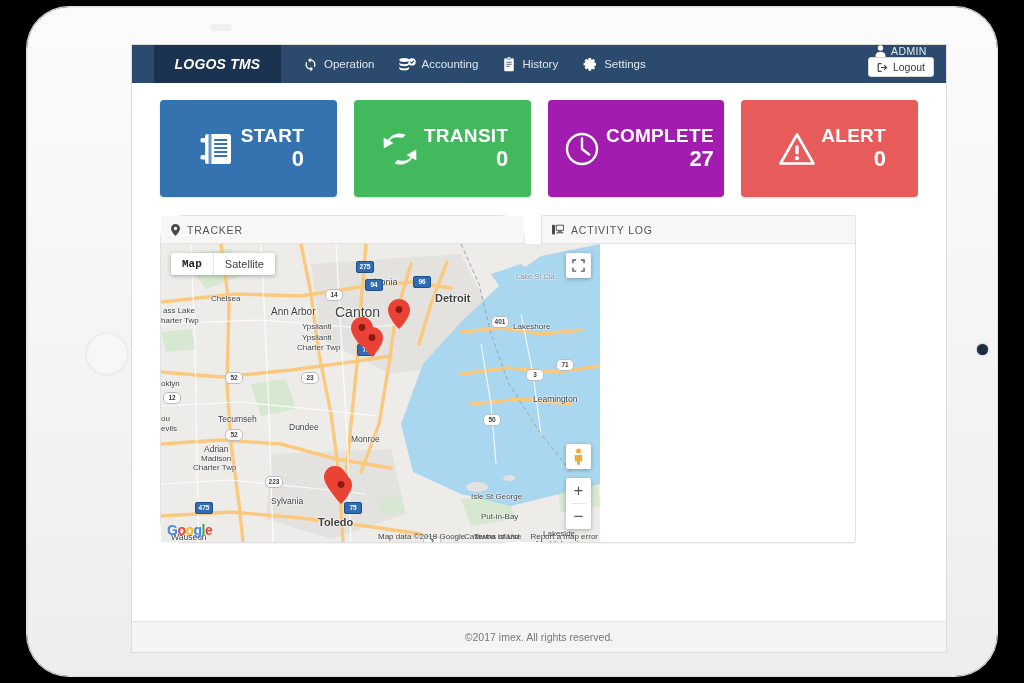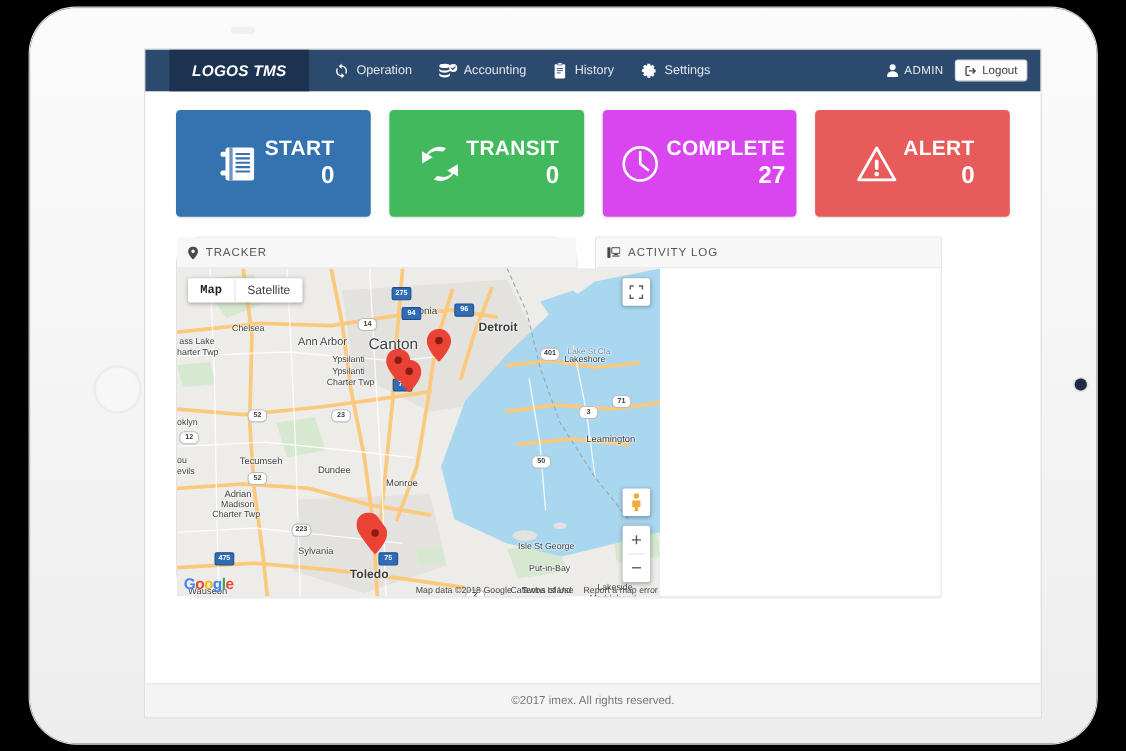--- a/index.html
+++ b/index.html
@@ -47,21 +47,21 @@
   .brand{
     width:127px;background:#1b3350;display:flex;align-items:center;justify-content:center;
     color:#fff;font-style:italic;font-weight:bold;font-size:14px;letter-spacing:.2px;
   }
   .nav-items{display:flex;align-items:center;margin-left:10px;}
   .nav-item{
     display:flex;align-items:center;gap:6px;padding:0 12px;height:38px;
     color:#dfe7ef;font-size:11.5px;cursor:pointer;
   }
   .nav-label{white-space:nowrap;}
-  .nav-right{margin-left:auto;display:flex;align-items:center;gap:10px;padding-right:12px;}
+  .nav-right{margin-left:auto;display:flex;align-items:center;padding-right:12px;flex-direction:column;}
   .admin{display:flex;align-items:center;gap:5px;color:#e6ecf2;font-size:10.5px;letter-spacing:.4px;}
   .logout-btn{
     display:flex;align-items:center;gap:5px;
     background:#fff;color:#3a3a3a;border:1px solid #d8d8d8;border-radius:3px;
     font-size:10.5px;padding:3px 8px;cursor:pointer;
   }
   .ico{display:inline-block;line-height:0;}
   .ico svg{display:block;}
 
   
@@ -265,21 +265,21 @@
                 <path d="M24 8.5c-5.1 0-9.6 2.6-12.2 6.6l-4.2-2.6.2 11.1 9.6-5.6-4-2.4A11 11 0 0124 12.6c.9 0 1.7.1 2.5.3l3.1-3.1A15 15 0 0024 8.5z"></path>
                 <path d="M24 39.5c5.1 0 9.6-2.6 12.2-6.6l4.2 2.6-.2-11.1-9.6 5.6 4 2.4A11 11 0 0124 35.4c-.9 0-1.7-.1-2.5-.3l-3.1 3.1c1.7.8 3.6 1.3 5.6 1.3z"></path>
               </svg>
             </span>
             <span class="card-text">
               <span class="card-title">TRANSIT</span>
               <span class="card-count">0</span>
             </span>
           </div>
 
-          <div class="card" style="background:#d946ef;">
+          <div class="card" style="background:#a21caf;">
             <span class="card-ico">
               <svg width="48" height="48" viewBox="0 0 48 48" fill="none" stroke="#fff" stroke-width="2.4">
                 <circle cx="24" cy="24" r="15"></circle>
                 <path d="M24 13.5V24l7.2 5.5" stroke-linecap="round" stroke-linejoin="round"></path>
               </svg>
             </span>
             <span class="card-text">
               <span class="card-title">COMPLETE</span>
               <span class="card-count">27</span>
             </span>
@@ -366,21 +366,21 @@
 
               <div id="map-labels" style="position:absolute;inset:0;">
                   <div style="position: absolute; left: 274px; top: 48px; font-size: 11px; font-weight: bold; color: rgb(60, 64, 67); white-space: nowrap; text-shadow: rgb(255, 255, 255) 0px 0px 2px, rgb(255, 255, 255) 0px 0px 2px, rgb(255, 255, 255) 0px 0px 2px;">Detroit</div>
                   <div style="position: absolute; left: 208px; top: 33px; font-size: 9px; font-weight: normal; color: rgb(60, 64, 67); white-space: nowrap; text-shadow: rgb(255, 255, 255) 0px 0px 2px, rgb(255, 255, 255) 0px 0px 2px, rgb(255, 255, 255) 0px 0px 2px;">Livonia</div>
                   <div style="position: absolute; left: 110px; top: 62px; font-size: 10px; font-weight: normal; color: rgb(60, 64, 67); white-space: nowrap; text-shadow: rgb(255, 255, 255) 0px 0px 2px, rgb(255, 255, 255) 0px 0px 2px, rgb(255, 255, 255) 0px 0px 2px;">Ann Arbor</div>
                   <div style="position: absolute; left: 174px; top: 60px; font-size: 14px; font-weight: normal; color: rgb(60, 64, 67); white-space: nowrap; text-shadow: rgb(255, 255, 255) 0px 0px 2px, rgb(255, 255, 255) 0px 0px 2px, rgb(255, 255, 255) 0px 0px 2px;">Canton</div>
                   <div style="position: absolute; left: 50px; top: 50px; font-size: 8px; font-weight: normal; color: rgb(60, 64, 67); white-space: nowrap; text-shadow: rgb(255, 255, 255) 0px 0px 2px, rgb(255, 255, 255) 0px 0px 2px, rgb(255, 255, 255) 0px 0px 2px;">Chelsea</div>
                   <div style="position: absolute; left: 141px; top: 78px; font-size: 8px; font-weight: normal; color: rgb(60, 64, 67); white-space: nowrap; text-shadow: rgb(255, 255, 255) 0px 0px 2px, rgb(255, 255, 255) 0px 0px 2px, rgb(255, 255, 255) 0px 0px 2px;">Ypsilanti</div>
                   <div style="position: absolute; left: 141px; top: 89px; font-size: 8px; font-weight: normal; color: rgb(60, 64, 67); white-space: nowrap; text-shadow: rgb(255, 255, 255) 0px 0px 2px, rgb(255, 255, 255) 0px 0px 2px, rgb(255, 255, 255) 0px 0px 2px;">Ypsilanti</div>
                   <div style="position: absolute; left: 136px; top: 99px; font-size: 8px; font-weight: normal; color: rgb(60, 64, 67); white-space: nowrap; text-shadow: rgb(255, 255, 255) 0px 0px 2px, rgb(255, 255, 255) 0px 0px 2px, rgb(255, 255, 255) 0px 0px 2px;">Charter Twp</div>
-                  <div style="position: absolute; left: 355px; top: 28px; font-size: 7.5px; font-weight: normal; color: rgb(122, 138, 160); white-space: nowrap; text-shadow: rgb(255, 255, 255) 0px 0px 2px, rgb(255, 255, 255) 0px 0px 2px, rgb(255, 255, 255) 0px 0px 2px; margin-top: 43px;">Lake St Cla</div>
+                  <div style="position: absolute; left: 355px; top: 28px; font-size: 7.5px; font-weight: normal; color: rgb(122, 138, 160); white-space: nowrap; text-shadow: rgb(255, 255, 255) 0px 0px 2px, rgb(255, 255, 255) 0px 0px 2px, rgb(255, 255, 255) 0px 0px 2px;">Lake St Cla</div>
                   <div style="position: absolute; left: 352px; top: 78px; font-size: 8px; font-weight: normal; color: rgb(60, 64, 67); white-space: nowrap; text-shadow: rgb(255, 255, 255) 0px 0px 2px, rgb(255, 255, 255) 0px 0px 2px, rgb(255, 255, 255) 0px 0px 2px;">Lakeshore</div>
                   <div style="position: absolute; left: 2px; top: 62px; font-size: 8px; font-weight: normal; color: rgb(60, 64, 67); white-space: nowrap; text-shadow: rgb(255, 255, 255) 0px 0px 2px, rgb(255, 255, 255) 0px 0px 2px, rgb(255, 255, 255) 0px 0px 2px;">ass Lake</div>
                   <div style="position: absolute; left: 0px; top: 72px; font-size: 8px; font-weight: normal; color: rgb(60, 64, 67); white-space: nowrap; text-shadow: rgb(255, 255, 255) 0px 0px 2px, rgb(255, 255, 255) 0px 0px 2px, rgb(255, 255, 255) 0px 0px 2px;">harter Twp</div>
                   <div style="position: absolute; left: 0px; top: 135px; font-size: 8px; font-weight: normal; color: rgb(60, 64, 67); white-space: nowrap; text-shadow: rgb(255, 255, 255) 0px 0px 2px, rgb(255, 255, 255) 0px 0px 2px, rgb(255, 255, 255) 0px 0px 2px;">oklyn</div>
                   <div style="position: absolute; left: 0px; top: 170px; font-size: 8px; font-weight: normal; color: rgb(60, 64, 67); white-space: nowrap; text-shadow: rgb(255, 255, 255) 0px 0px 2px, rgb(255, 255, 255) 0px 0px 2px, rgb(255, 255, 255) 0px 0px 2px;">ou</div>
                   <div style="position: absolute; left: 0px; top: 180px; font-size: 8px; font-weight: normal; color: rgb(60, 64, 67); white-space: nowrap; text-shadow: rgb(255, 255, 255) 0px 0px 2px, rgb(255, 255, 255) 0px 0px 2px, rgb(255, 255, 255) 0px 0px 2px;">evils</div>
                   <div style="position: absolute; left: 57px; top: 170px; font-size: 8.5px; font-weight: normal; color: rgb(60, 64, 67); white-space: nowrap; text-shadow: rgb(255, 255, 255) 0px 0px 2px, rgb(255, 255, 255) 0px 0px 2px, rgb(255, 255, 255) 0px 0px 2px;">Tecumseh</div>
                   <div style="position: absolute; left: 128px; top: 178px; font-size: 8.5px; font-weight: normal; color: rgb(60, 64, 67); white-space: nowrap; text-shadow: rgb(255, 255, 255) 0px 0px 2px, rgb(255, 255, 255) 0px 0px 2px, rgb(255, 255, 255) 0px 0px 2px;">Dundee</div>
                   <div style="position: absolute; left: 190px; top: 190px; font-size: 8.5px; font-weight: normal; color: rgb(60, 64, 67); white-space: nowrap; text-shadow: rgb(255, 255, 255) 0px 0px 2px, rgb(255, 255, 255) 0px 0px 2px, rgb(255, 255, 255) 0px 0px 2px;">Monroe</div>
                   <div style="position: absolute; left: 43px; top: 200px; font-size: 8.5px; font-weight: normal; color: rgb(60, 64, 67); white-space: nowrap; text-shadow: rgb(255, 255, 255) 0px 0px 2px, rgb(255, 255, 255) 0px 0px 2px, rgb(255, 255, 255) 0px 0px 2px;">Adrian</div>

